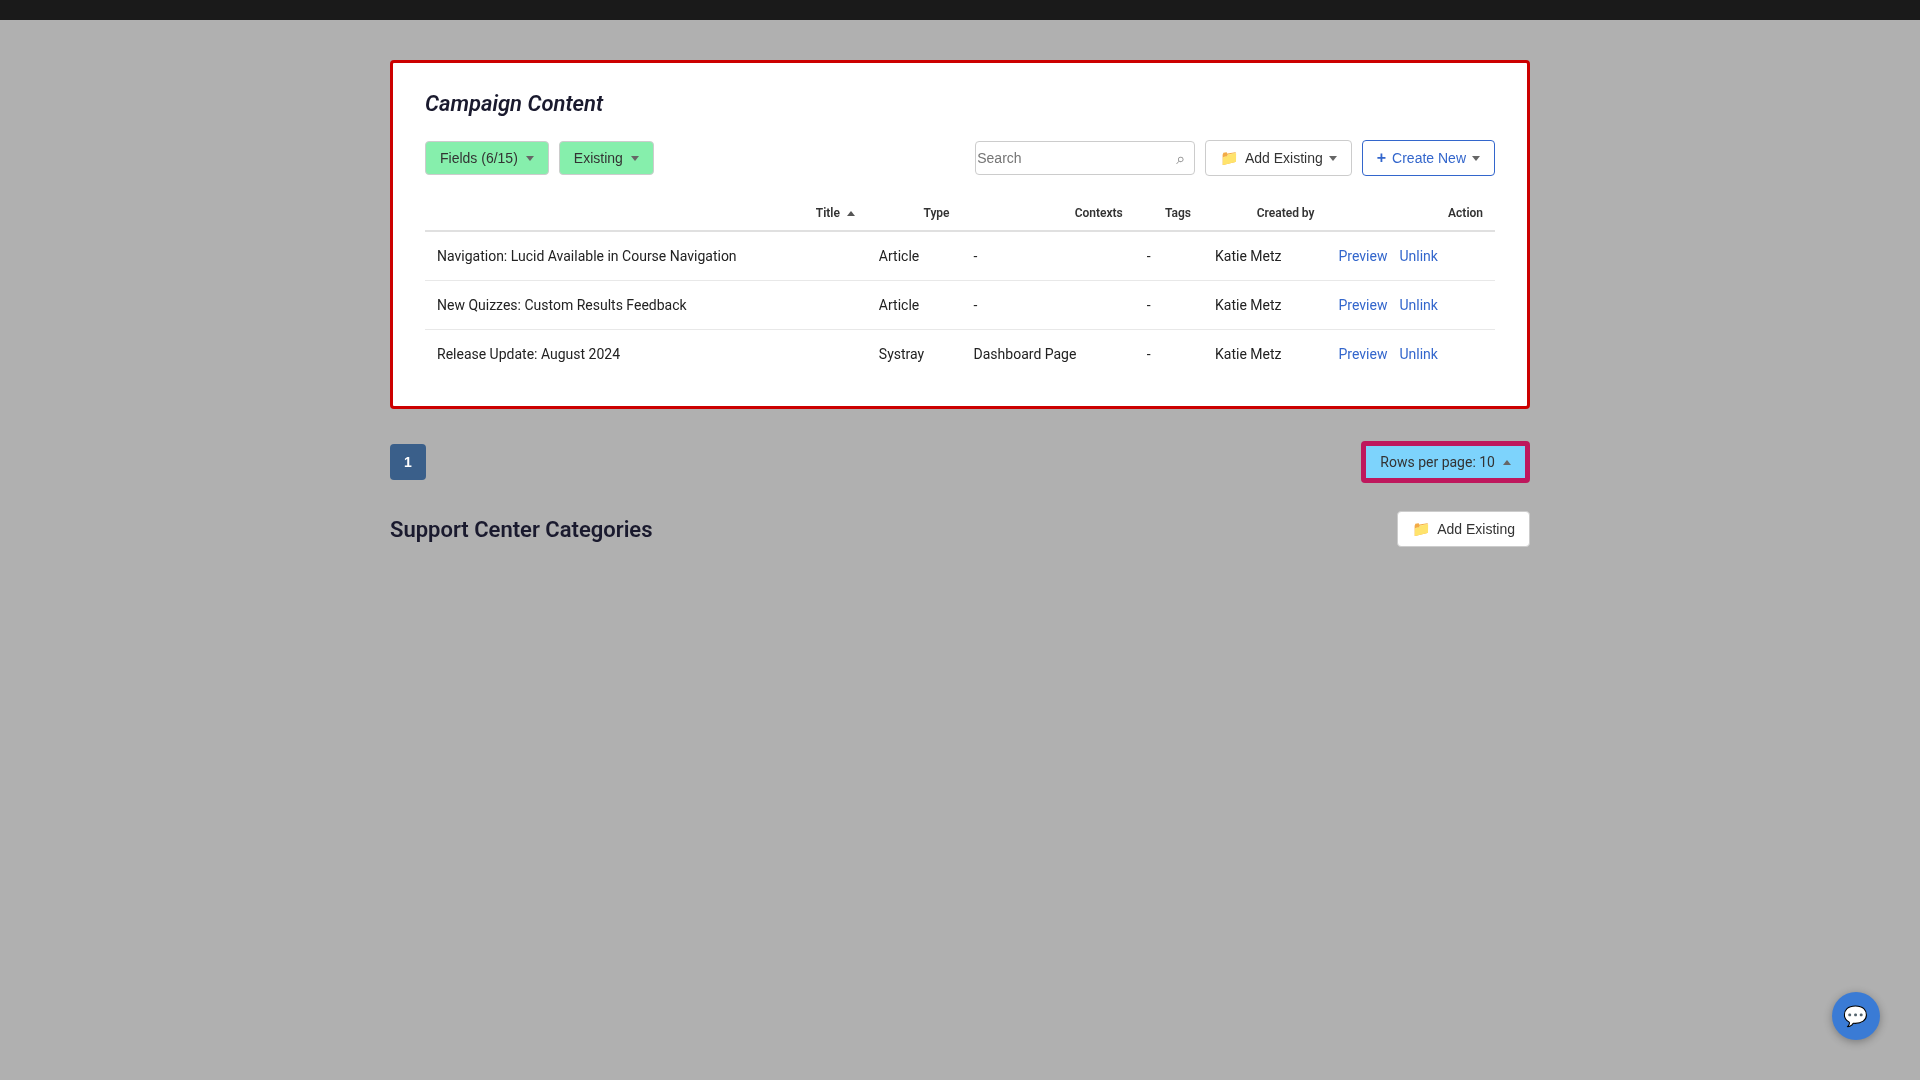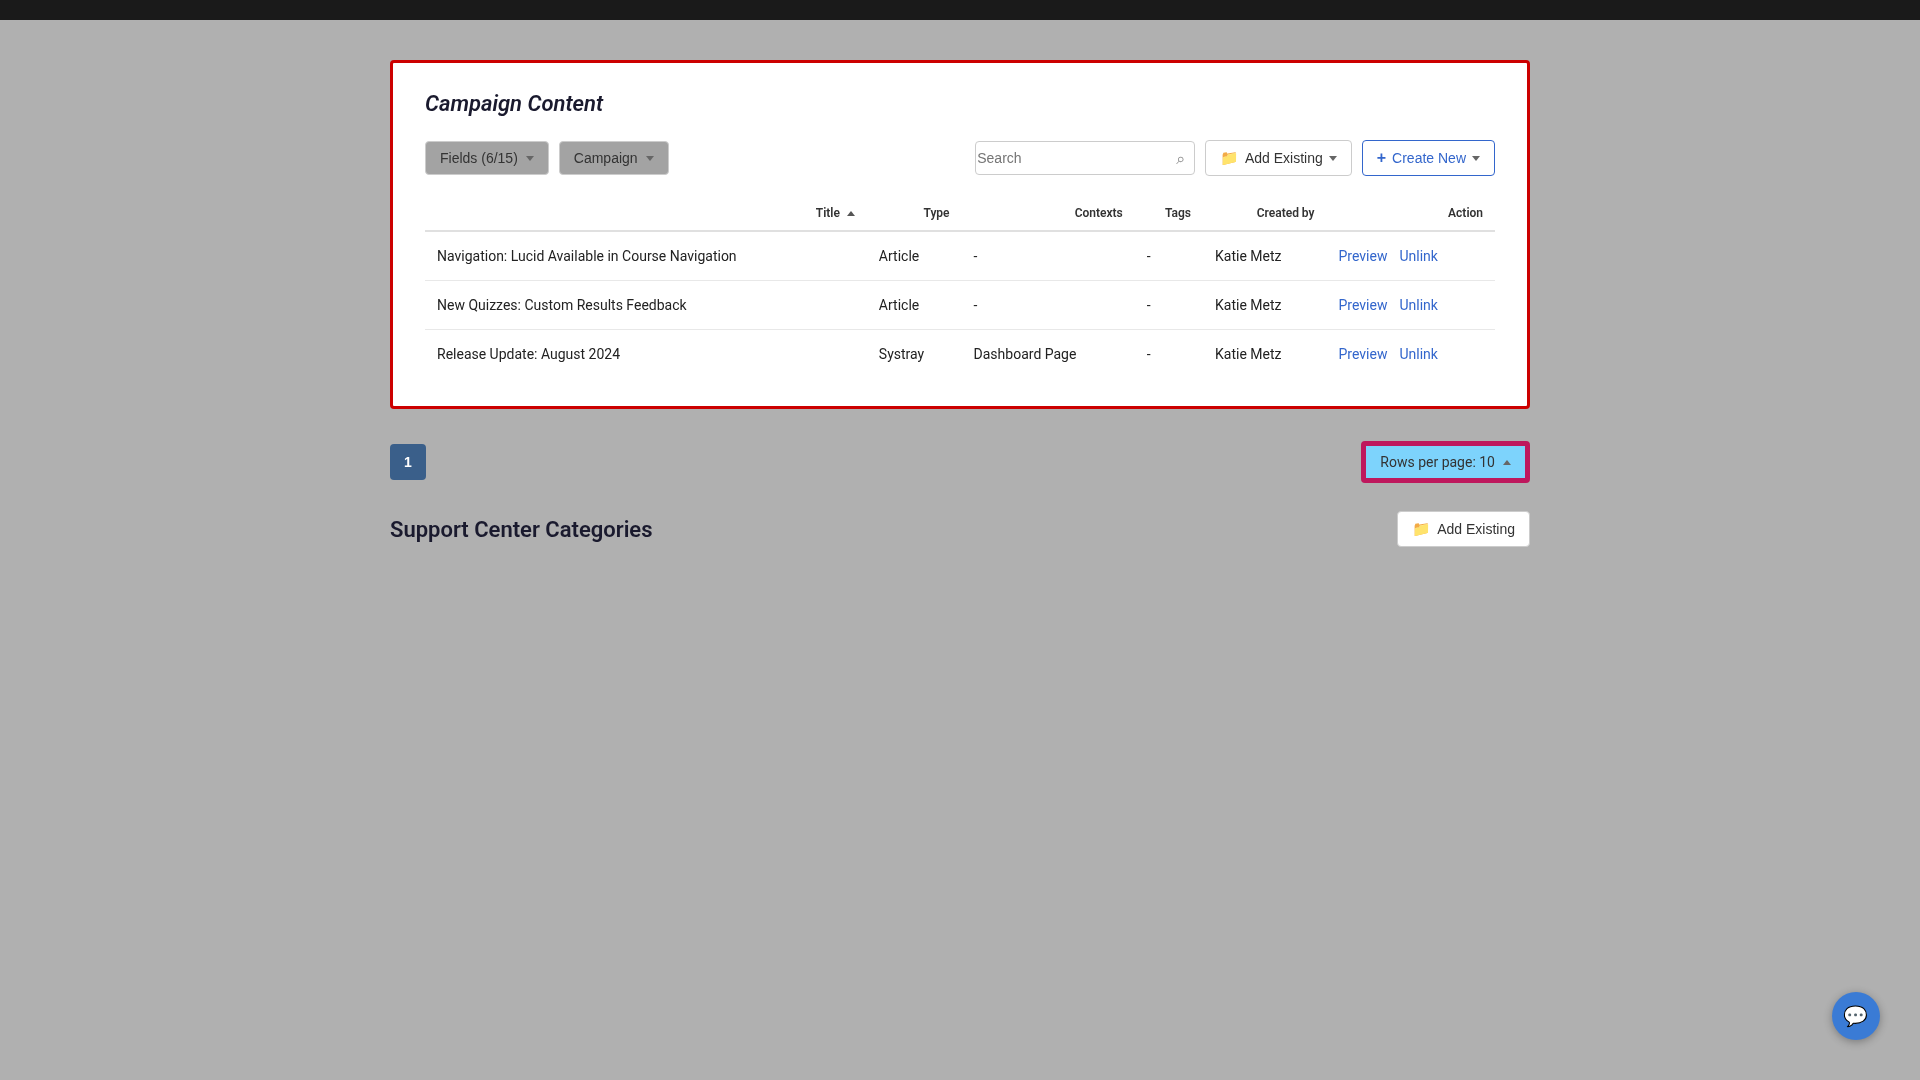--- a/index.html
+++ b/index.html
@@ -64,21 +64,21 @@
       align-items: center;
     }
 
     .dropdown-btn {
       display: flex;
       align-items: center;
       gap: 8px;
       border: 1px solid #ccc;
       border-radius: 4px;
       padding: 8px 14px;
-      background: #a3a3a3;
+      background: #86efac;
       font-size: 14px;
       color: #333;
       cursor: pointer;
       white-space: nowrap;
     }
 
     .chevron-down {
       width: 0;
       height: 0;
       border-left: 4px solid transparent;
@@ -309,21 +309,21 @@
     <div class="panel">
       <h2 class="panel-title">Campaign Content</h2>
 
       <div class="toolbar">
         <div class="toolbar-left">
           <button class="dropdown-btn">
             <span>Fields (6/15)</span>
             <span class="chevron-down"></span>
           </button>
           <button class="dropdown-btn">
-            <span>Campaign</span>
+            <span>Existing</span>
             <span class="chevron-down"></span>
           </button>
         </div>
         <div class="toolbar-right">
           <div class="search-wrapper">
             <input class="search-input" type="text" placeholder="Search" style="">
             <span class="search-icon">⌕</span>
           </div>
           <button class="add-existing-btn">
             <span class="folder-icon">📁</span>

